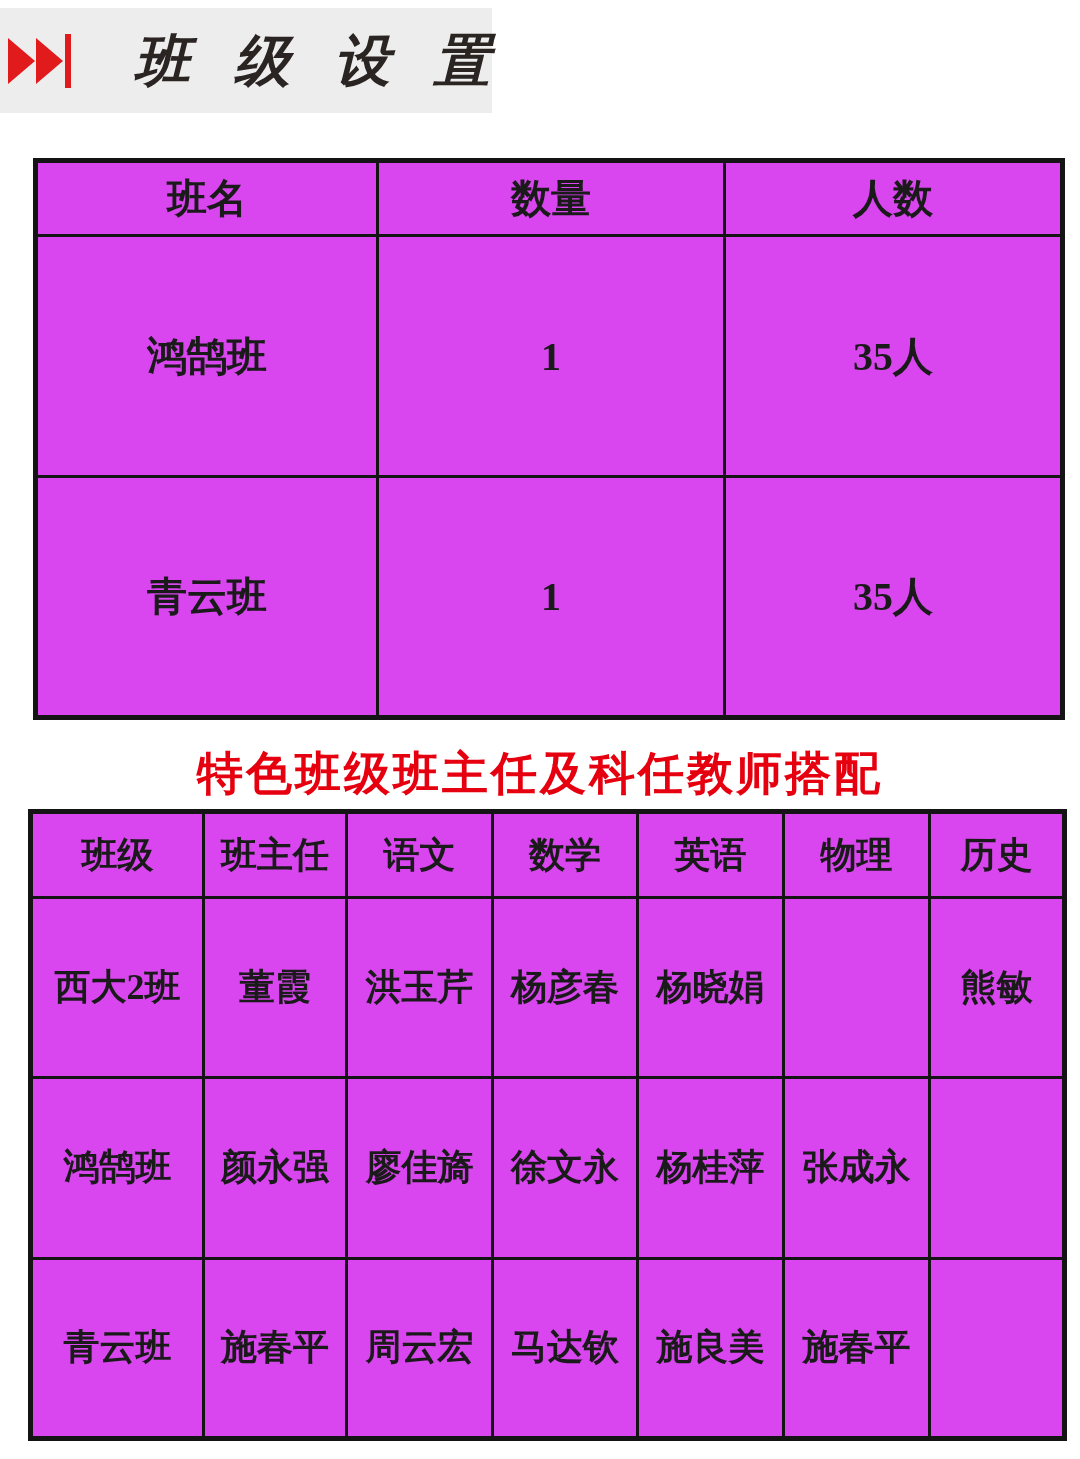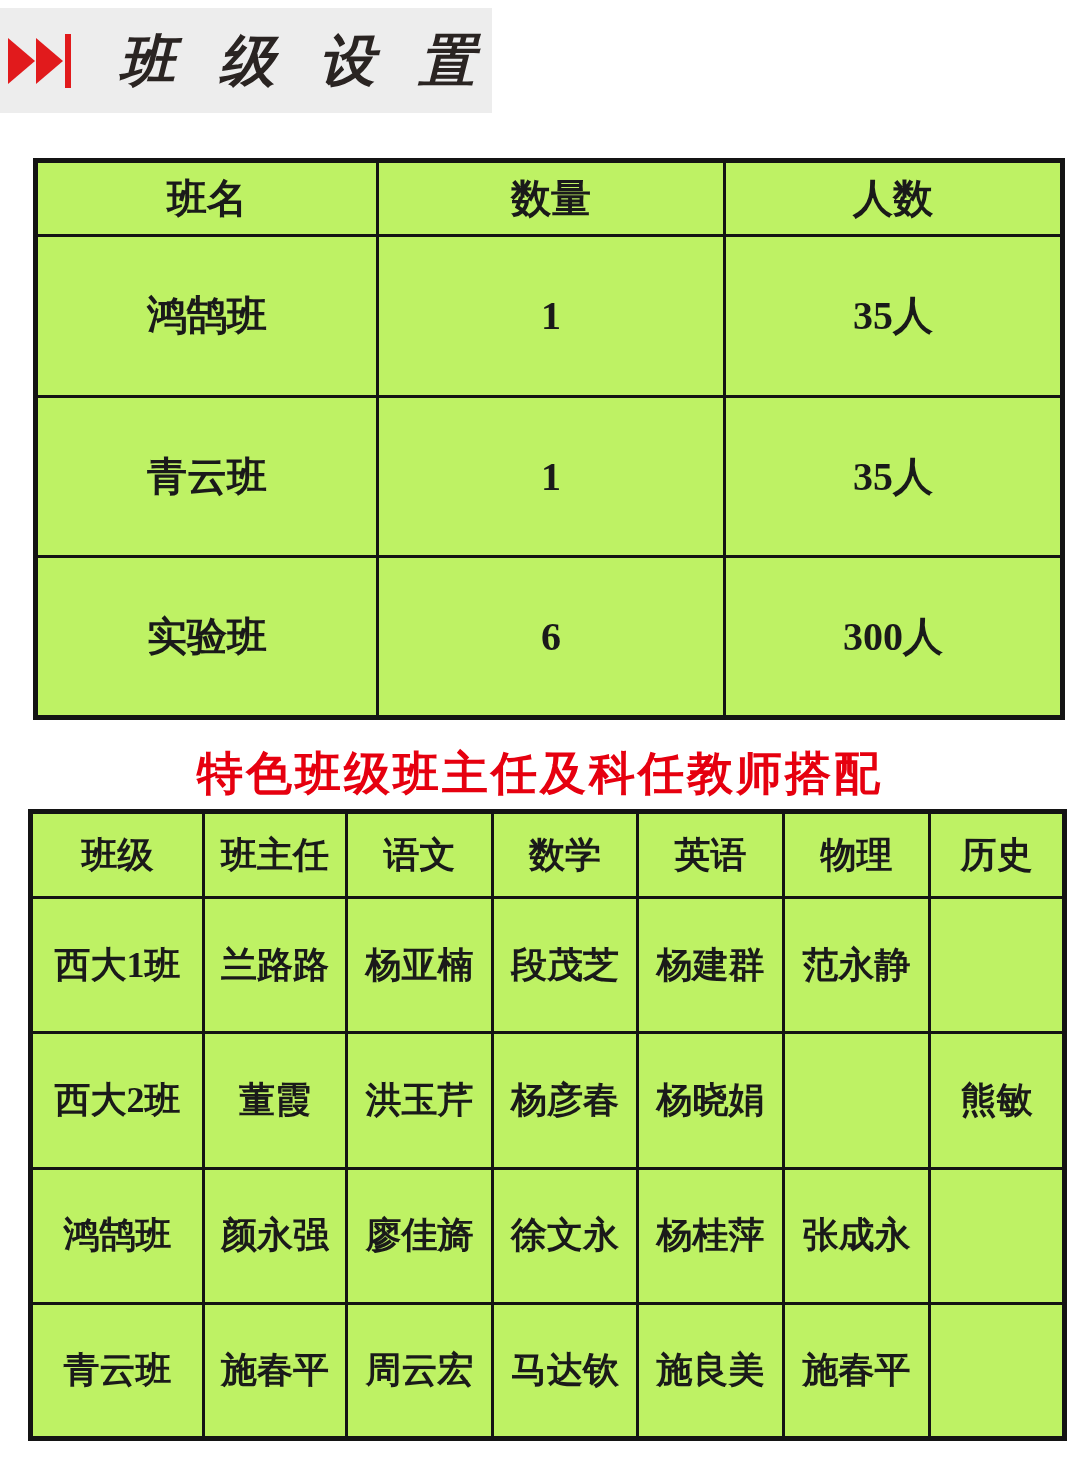--- a/index.html
+++ b/index.html
@@ -43,31 +43,31 @@
     background: #e11a1c;
     margin-left: 1px;
   }
   .banner-title {
     font-family: "DejaVu Serif", serif;
     font-style: italic;
     font-weight: bold;
     font-size: 56px;
     letter-spacing: 44px;
     color: #2a2422;
-    margin-left: 48px;
+    margin-left: 63px;
     white-space: nowrap;
     line-height: 105px;
   }
 
   
   table {
     border-collapse: collapse;
     table-layout: fixed;
     position: absolute;
-    background: #bef264;
+    background: #d946ef;
   }
   th, td {
     border: 3px solid #141414;
     text-align: center;
     vertical-align: middle;
     font-weight: bold;
     overflow: hidden;
     white-space: nowrap;
   }
 
@@ -139,25 +139,20 @@
       <tr>
         <td>鸿鹄班</td>
         <td>1</td>
         <td>35人</td>
       </tr>
       <tr>
         <td>青云班</td>
         <td>1</td>
         <td>35人</td>
       </tr>
-      <tr>
-        <td>实验班</td>
-        <td>6</td>
-        <td>300人</td>
-      </tr>
     </tbody>
   </table>
 
 <div class="section-title" style="color: rgb(230, 0, 15);">特色班级班主任及科任教师搭配</div>
 
 <table id="teacher-table">
   <colgroup>
     <col style="width:173px">
     <col style="width:143px">
     <col style="width:146px">
@@ -172,29 +167,20 @@
         <th>班主任</th>
         <th>语文</th>
         <th>数学</th>
         <th>英语</th>
         <th>物理</th>
         <th>历史</th>
       </tr>
     </thead>
     <tbody>
       <tr>
-        <td>西大1班</td>
-        <td>兰路路</td>
-        <td>杨亚楠</td>
-        <td>段茂芝</td>
-        <td>杨建群</td>
-        <td>范永静</td>
-        <td></td>
-      </tr>
-      <tr>
         <td>西大2班</td>
         <td>董霞</td>
         <td>洪玉芹</td>
         <td>杨彦春</td>
         <td>杨晓娟</td>
         <td></td>
         <td>熊敏</td>
       </tr>
       <tr>
         <td>鸿鹄班</td>

